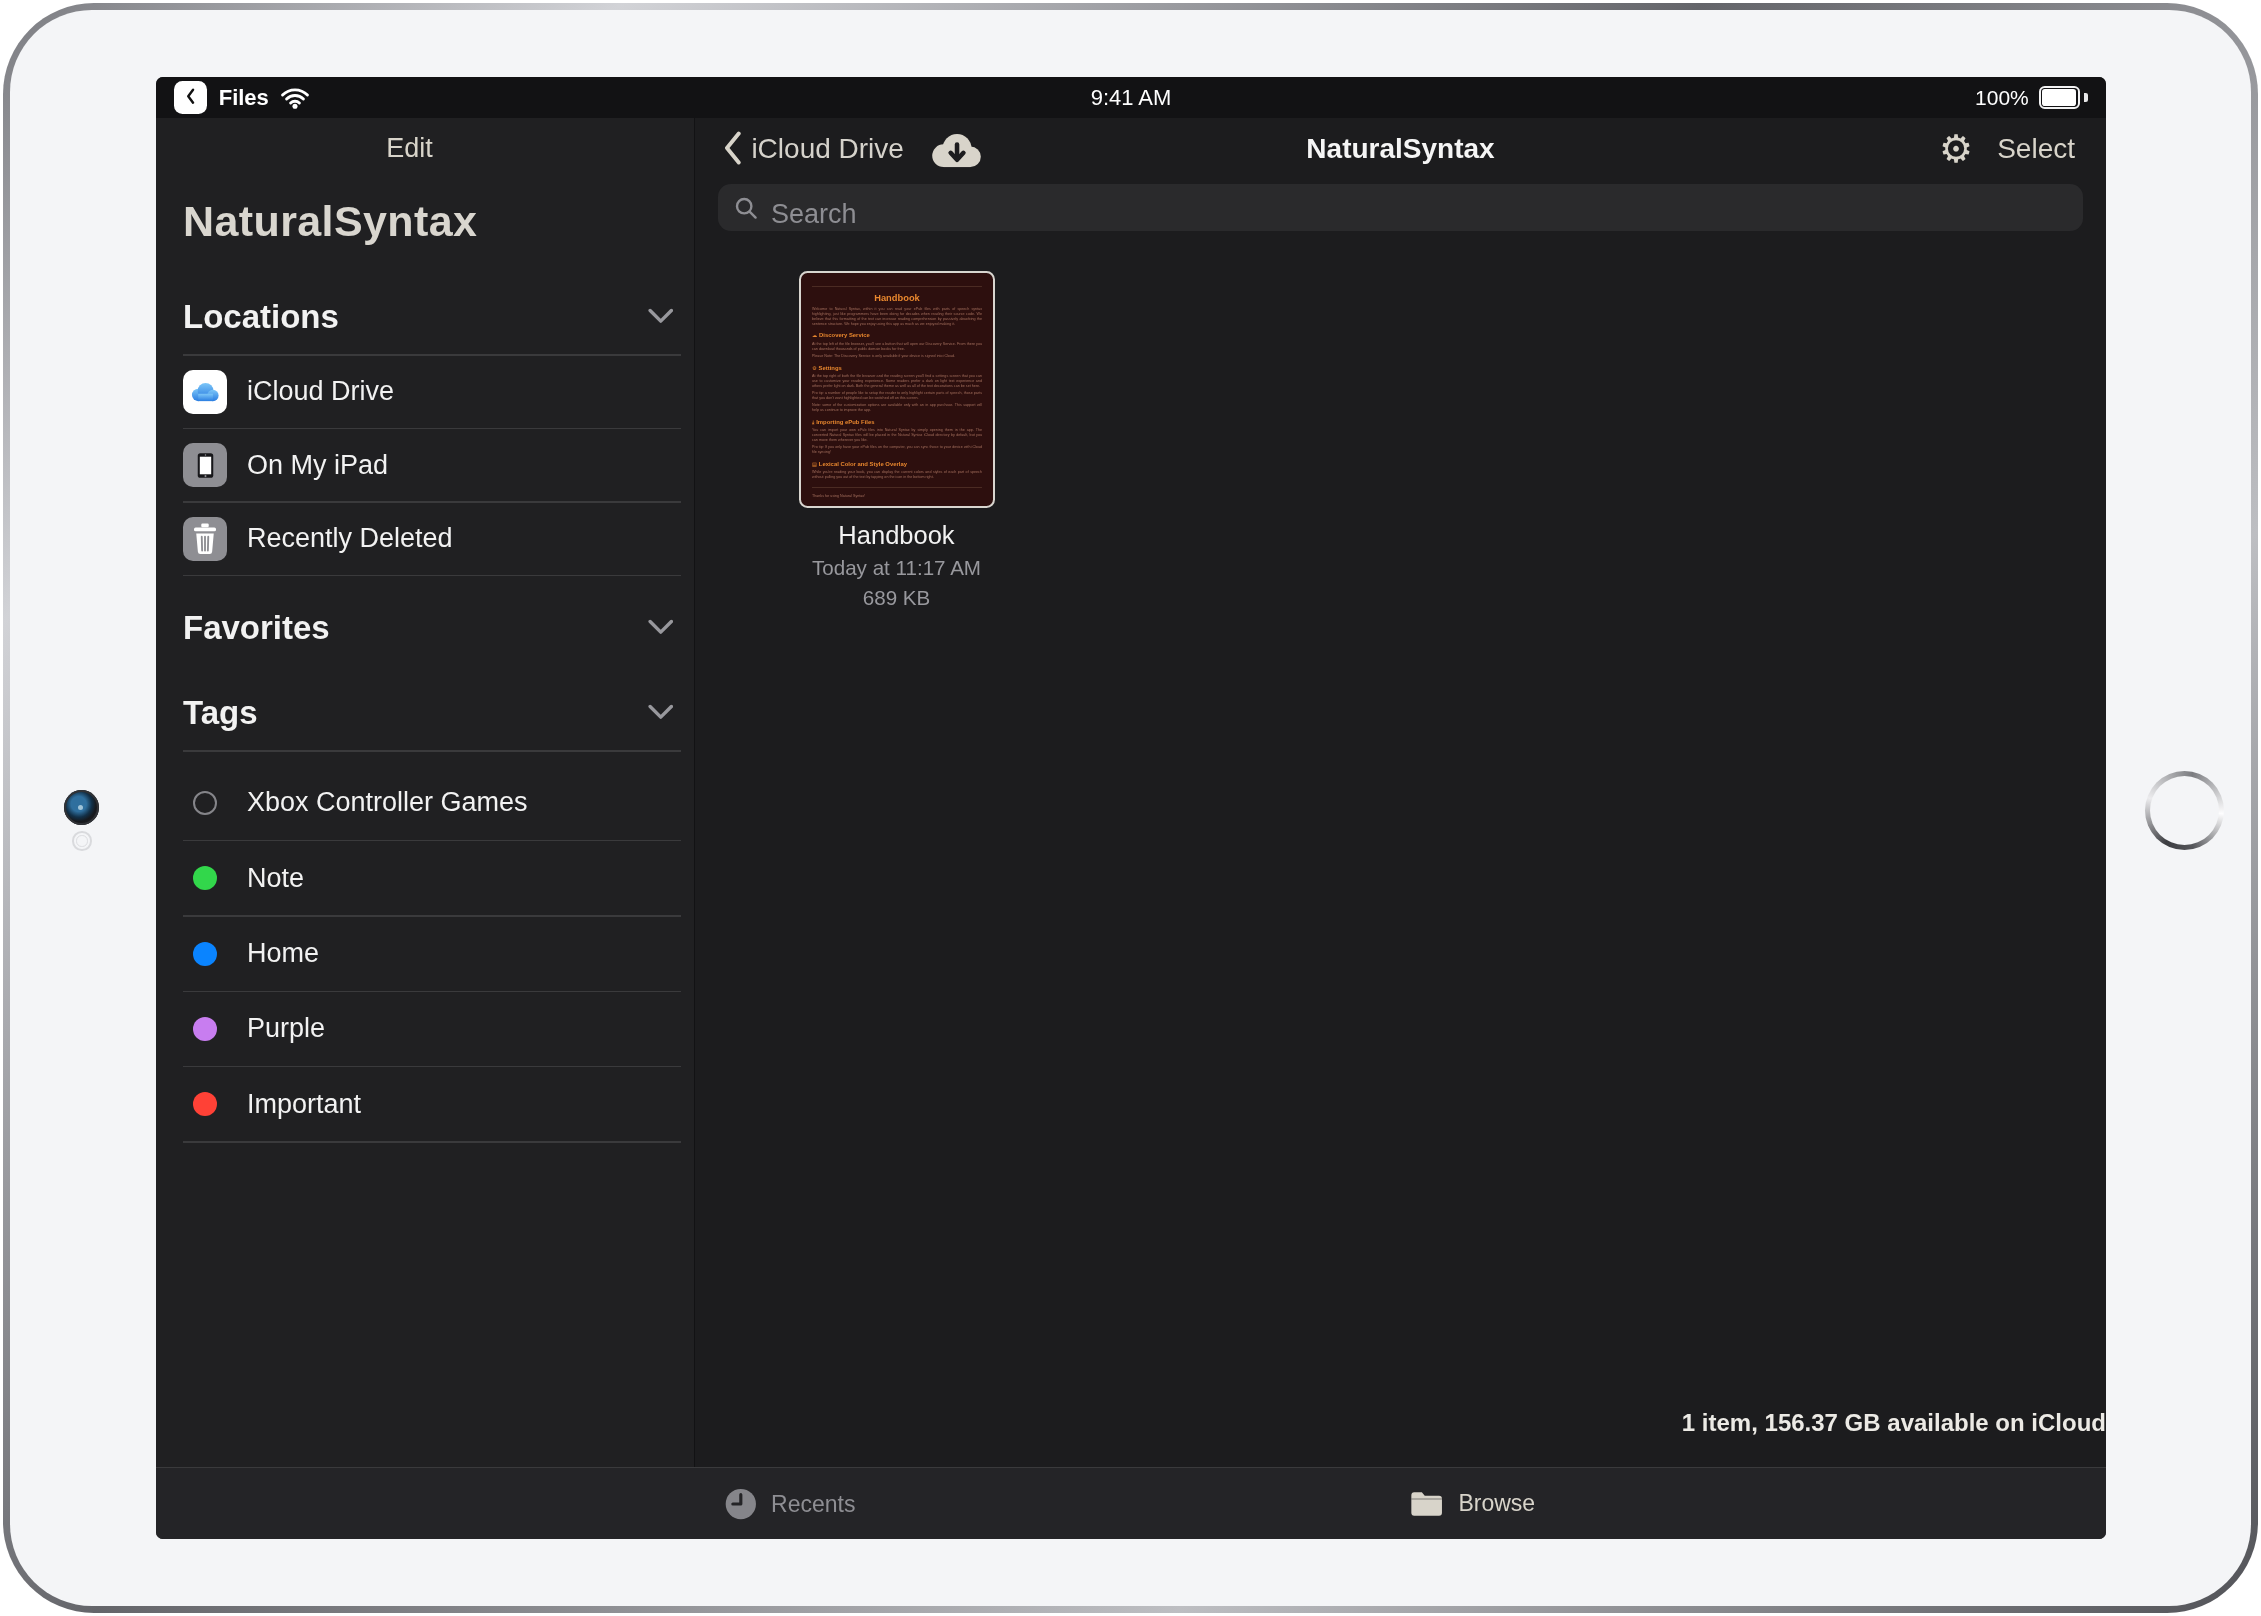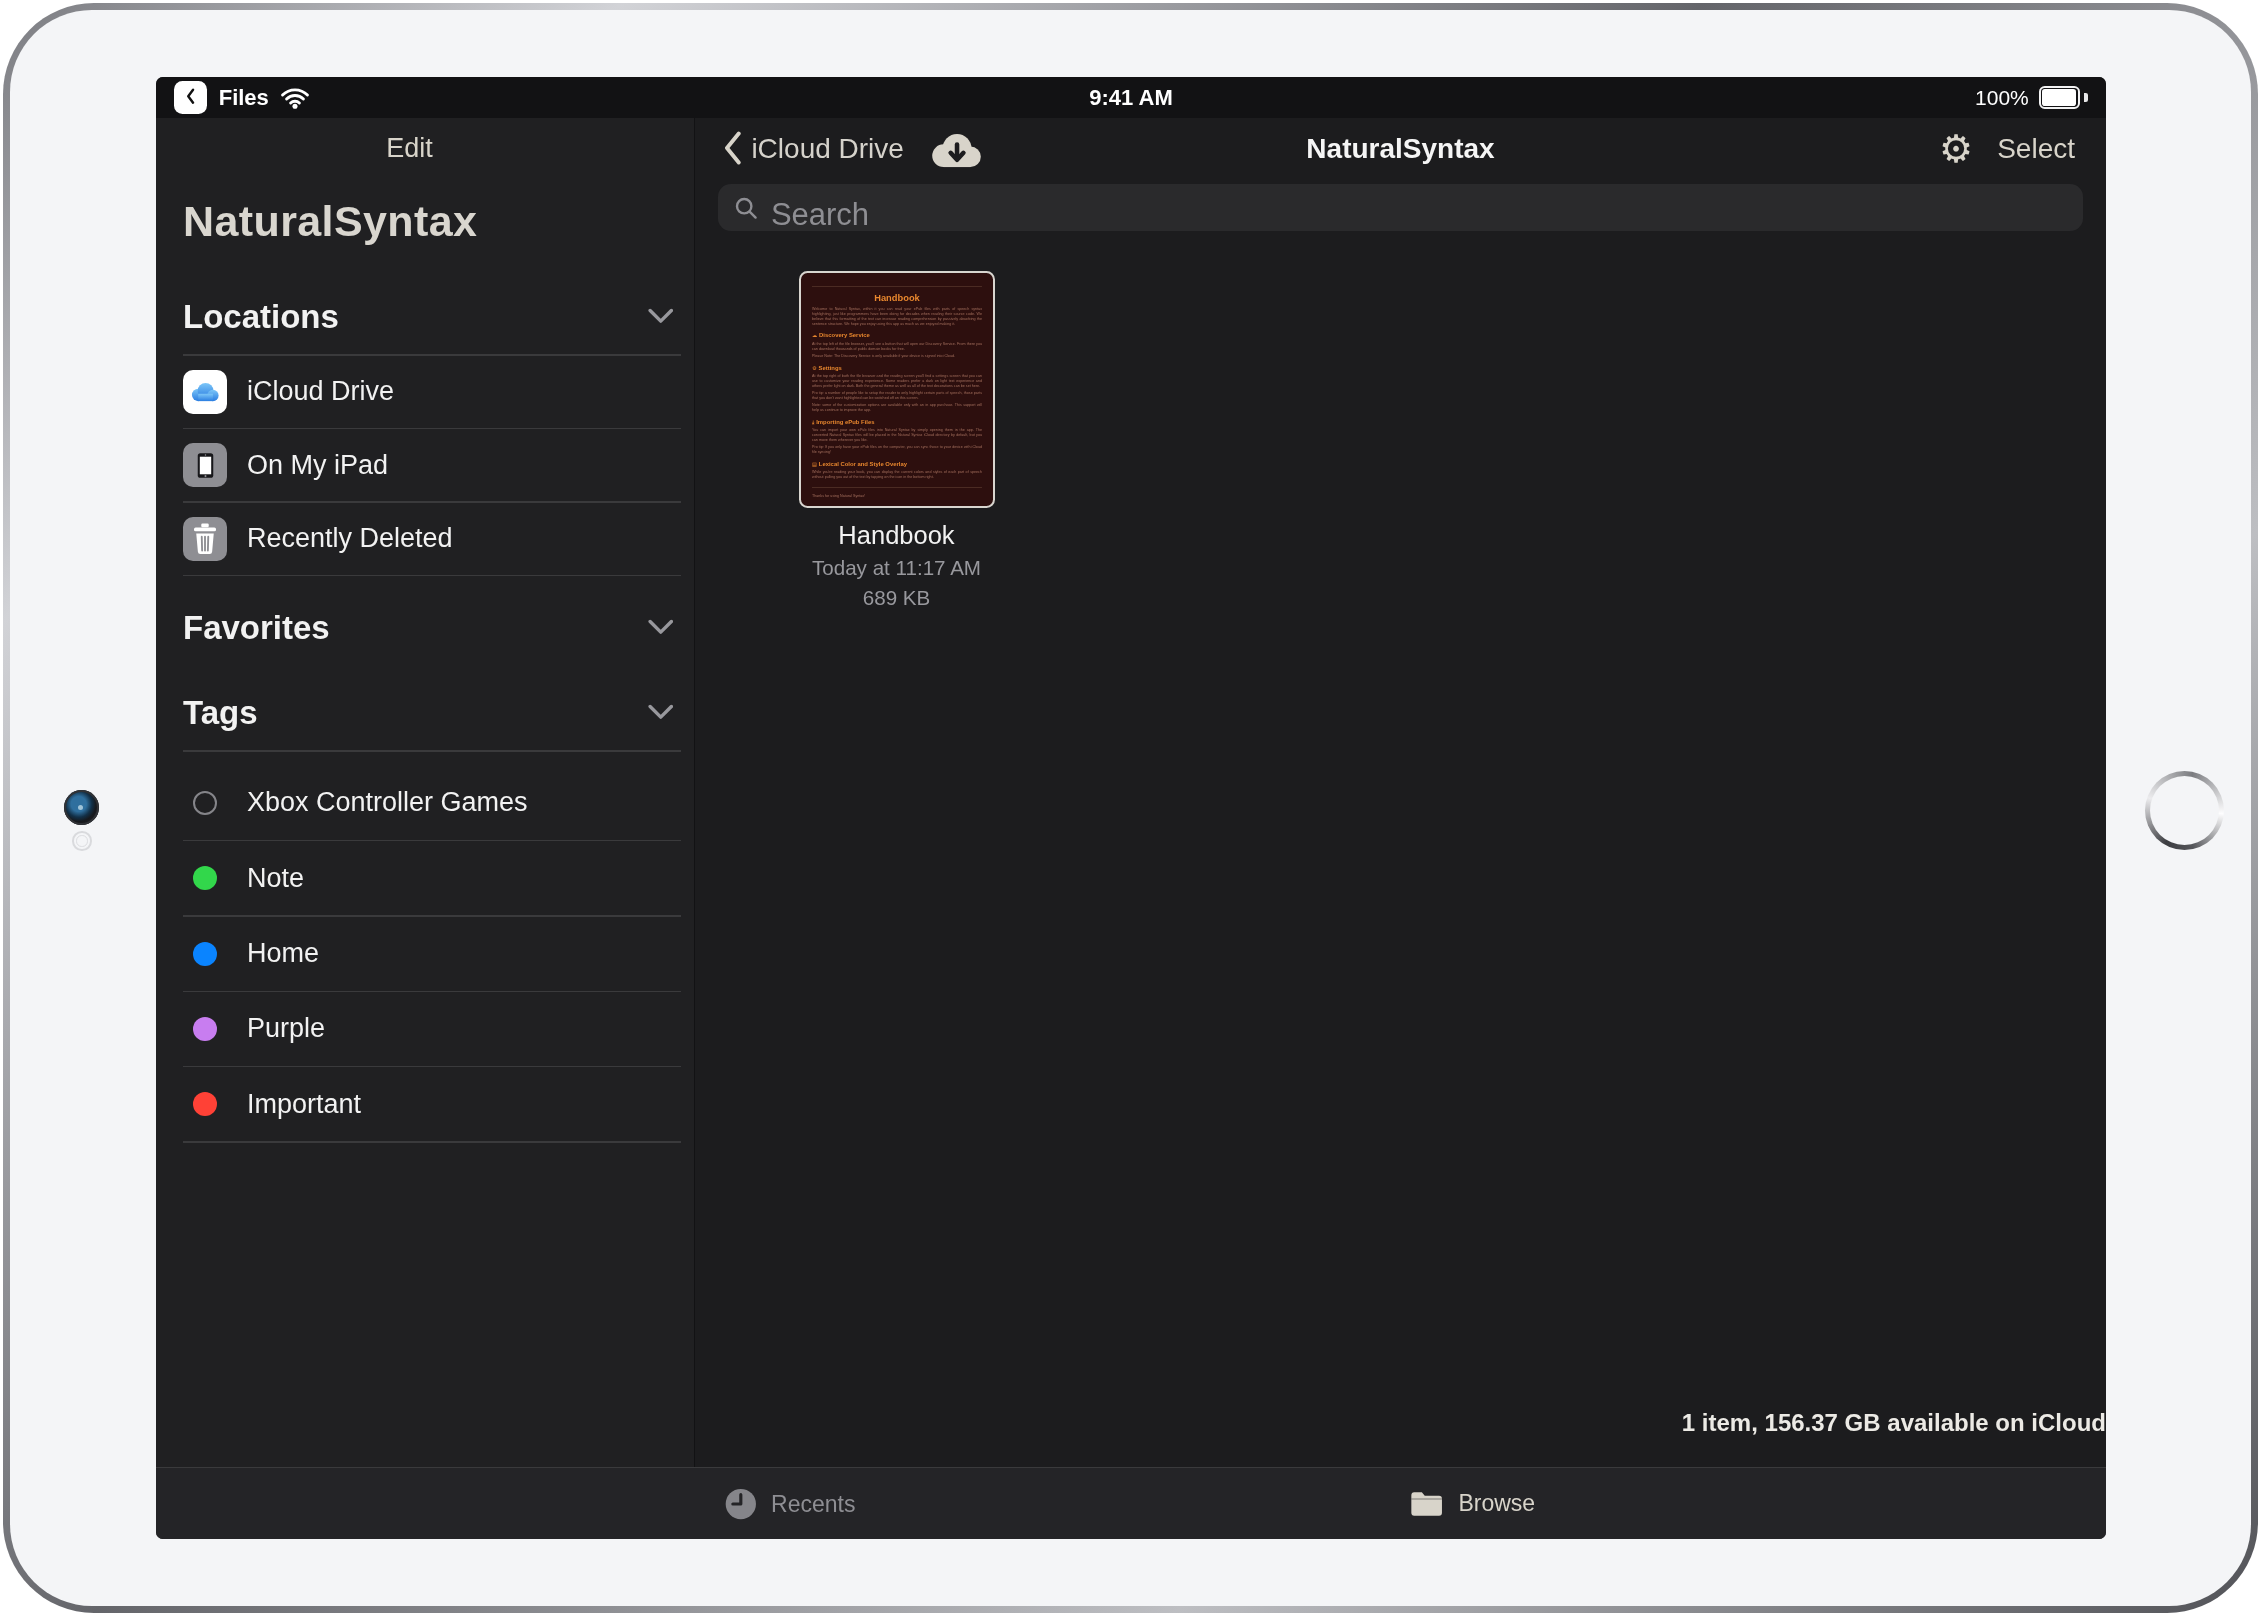--- a/index.html
+++ b/index.html
@@ -26,21 +26,21 @@
 
   
   .screen{position:absolute;left:156px;top:77px;width:1950px;height:1462px;
     background:#1c1c1e;border-radius:7px;overflow:hidden;display:flex;flex-direction:column;}
 
   
   .status-bar{height:41px;background:#121214;position:relative;display:flex;align-items:center;flex:0 0 auto;}
   .sb-left{display:flex;align-items:center;gap:11.3px;padding-left:18.4px;}
   .files-badge{width:33px;height:33px;border-radius:8.5px;background:#ffffff;display:flex;align-items:center;justify-content:center;}
   .sb-app-label{color:#ffffff;font-size:22px;font-weight:600;}
-  .sb-time{position:absolute;left:50%;transform:translateX(-50%);color:#ffffff;font-size:22px;font-weight:700;}
+  .sb-time{position:absolute;left:50%;transform:translateX(-50%);color:#ffffff;font-size:22px;font-weight:400;}
   .sb-right{position:absolute;right:18.4px;display:flex;align-items:center;gap:10px;}
   .sb-batt-label{color:#ffffff;font-size:21px;font-weight:400;}
   .battery{position:relative;width:37px;height:19px;border:2.1px solid rgba(255,255,255,.95);border-radius:5.7px;}
   .battery::after{content:"";position:absolute;inset:1.4px;background:#ffffff;border-radius:2.8px;}
   .battery-tip{width:3.5px;height:8.5px;background:rgba(255,255,255,.9);border-radius:0 2.1px 2.1px 0;margin-left:-5.7px;}
 
   
   .app-body{flex:1;display:flex;min-height:0;}
 
   
@@ -65,21 +65,21 @@
   .nav-back{display:flex;align-items:center;gap:10px;}
   .nav-back-label{color:#d5d2cb;font-size:28px;}
   .nav-cloud{margin-left:21px;display:flex;align-items:center;}
   .nav-title{position:absolute;left:50%;transform:translateX(-50%);color:#f5f5f5;font-size:28px;font-weight:700;}
   .nav-right{position:absolute;right:31px;display:flex;align-items:center;gap:24px;}
   .gear-glyph{font-family:"DejaVu Sans", sans-serif;font-size:38px;color:#d8d4ca;line-height:1;}
   .nav-select{color:#d8d4ca;font-size:28px;}
 
   .search-wrap{margin:4.3px 23px 0 23px;flex:0 0 auto;}
   .search-bar{height:47px;background:#2a2a2c;border-radius:12.8px;display:flex;align-items:center;padding:0 15.6px;gap:11.3px;}
-  .search-input{flex:1;background:transparent;border:none;outline:none;color:#e5e5e5;font-size:31px;font-family:"Liberation Sans",sans-serif;margin-top:14px;}
+  .search-input{flex:1;background:transparent;border:none;outline:none;color:#e5e5e5;font-size:27px;font-family:"Liberation Sans",sans-serif;margin-top:14px;}
   .search-input::placeholder{color:#8e8e93;opacity:1;}
 
   .content{flex:1;position:relative;}
   .file-card{position:absolute;left:79px;top:40px;width:245px;display:flex;flex-direction:column;align-items:center;}
   .thumb{width:196px;height:237px;border-radius:8.5px;border:2.1px solid #d8d5cf;background:#2d0f0e;overflow:hidden;position:relative;box-sizing:border-box;}
   .thumb-inner{width:576px;height:700px;transform:scale(0.3333);transform-origin:0 0;
     padding:18.4px 33px;box-sizing:border-box;color:#a5705e;}
   .thumb-hr{border:none;border-top:1.4px solid #8a6450;margin:21px 0 18.4px 0;}
   .thumb-title{text-align:center;color:#e8872e;font-size:28px;font-weight:700;margin:0 0 10px 0;}
   .thumb-p{font-size:11px;line-height:1.32;margin:7px 0 0 0;text-align:justify;}

